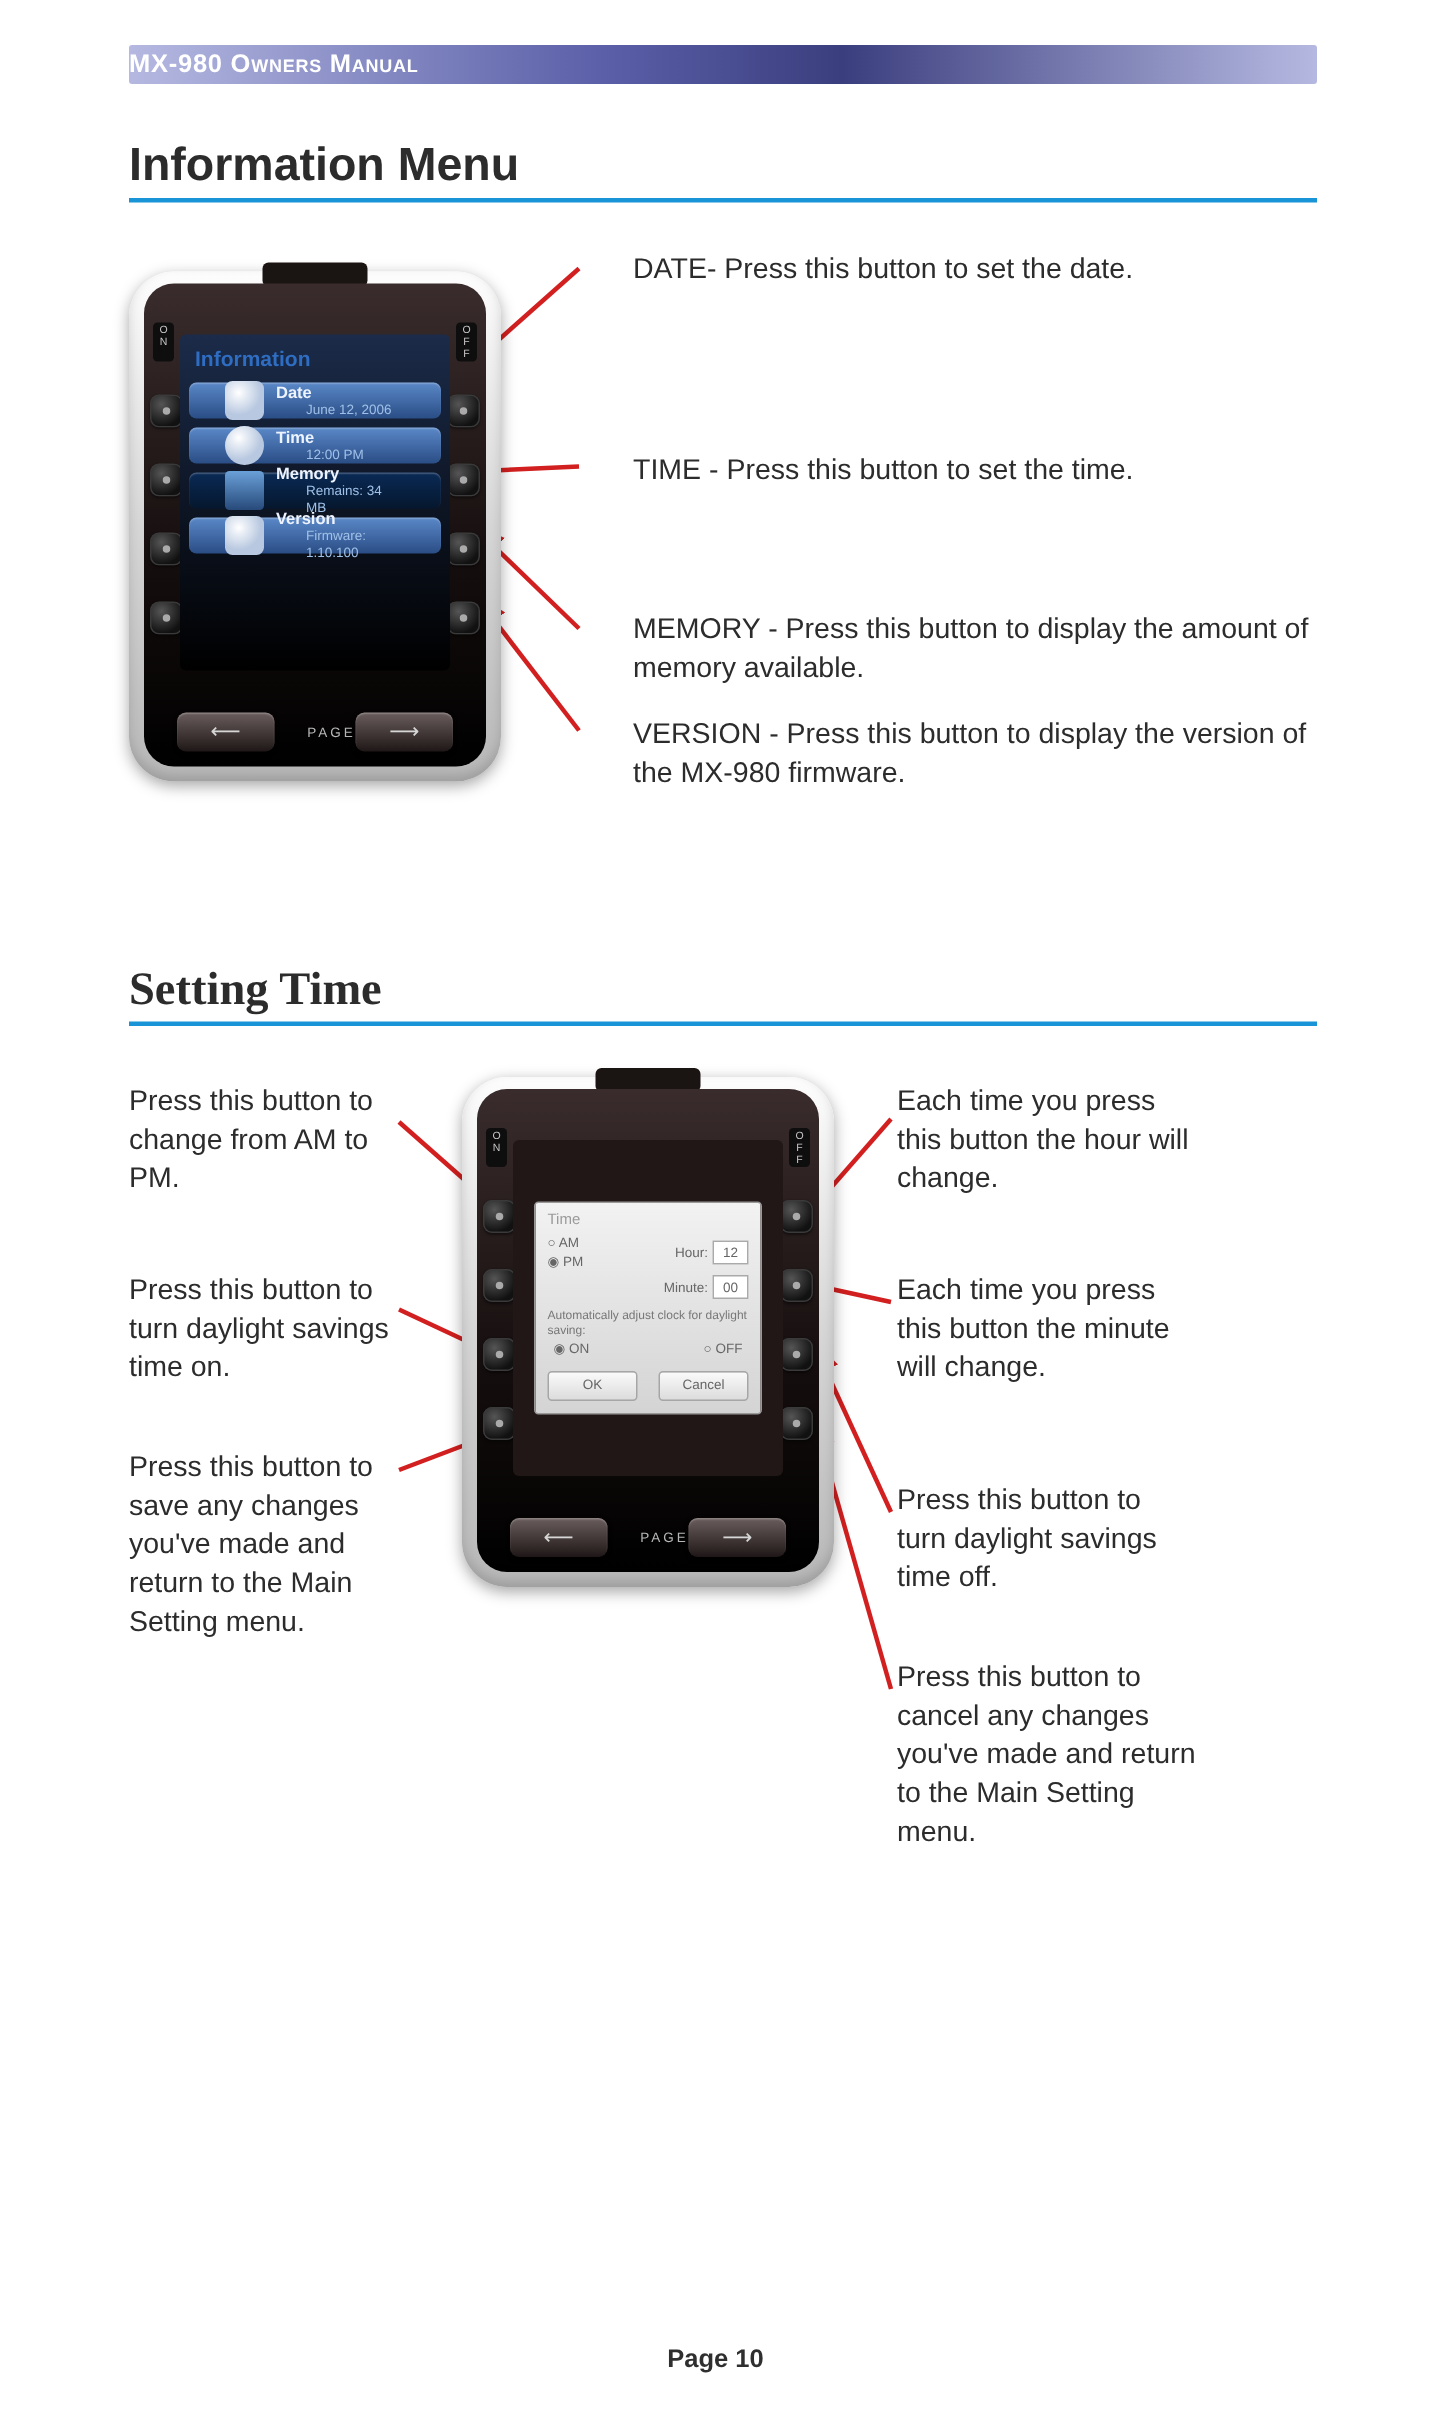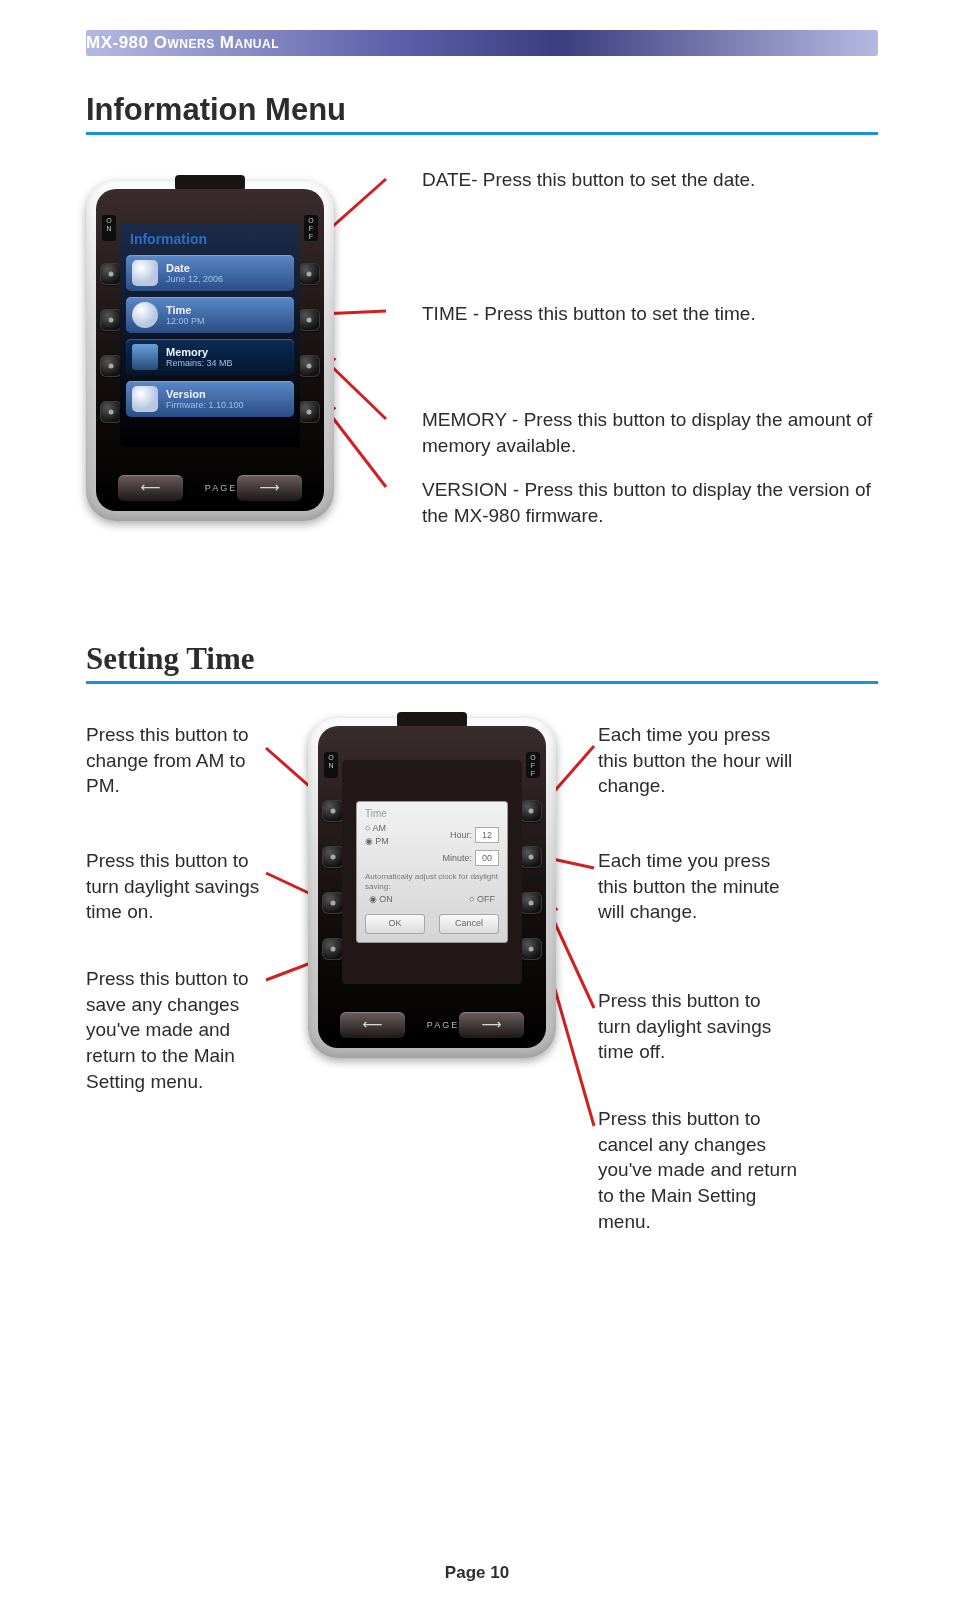--- a/index.html
+++ b/index.html
@@ -127,40 +127,40 @@
     box-sizing: border-box;
     display: flex; flex-direction: column; gap: 6px;
   }
   .info-title {
     color: #2e6dc2;
     font-weight: 700;
     font-size: 14px;
     padding: 2px 4px;
   }
   .info-row {
-    height: 36px;
+    height: 24px;
     background: linear-gradient(180deg, #5a88c8 0%, #2a4d85 100%);
     border-radius: 5px;
     display: flex; align-items: center;
-    padding: 0 6px;
+    padding: 0 24px;
     gap: 8px;
     box-shadow: inset 0 1px 1px rgba(255,255,255,0.25);
   }
   .info-row.sel {
     background: linear-gradient(180deg, #0a2a55 0%, #05172e 100%);
   }
   .info-icon {
     width: 26px; height: 26px;
     background: radial-gradient(circle at 35% 30%, #fff 0%, #b8c8e0 60%);
     border-radius: 5px;
     flex-shrink: 0;
   }
   .info-icon.clock { border-radius: 50%; }
   .info-text .t1 { color: #eef4ff; font-weight: 700; font-size: 11px; line-height: 12px; }
-  .info-text .t2 { color: #9fc0e8; font-size: 9px; line-height: 11px; }
+  .info-text .t2 { color: #9fc0e8; font-size: 9px; line-height: 11px; margin-left: 20px; }
 
   
   .time-screen {
     background: #221717;
     display: flex; align-items: center; justify-content: center;
   }
   .time-dialog {
     width: 152px;
     background: linear-gradient(180deg, #f2f2f2 0%, #d4d4d4 100%);
     border: 1px solid #999;

